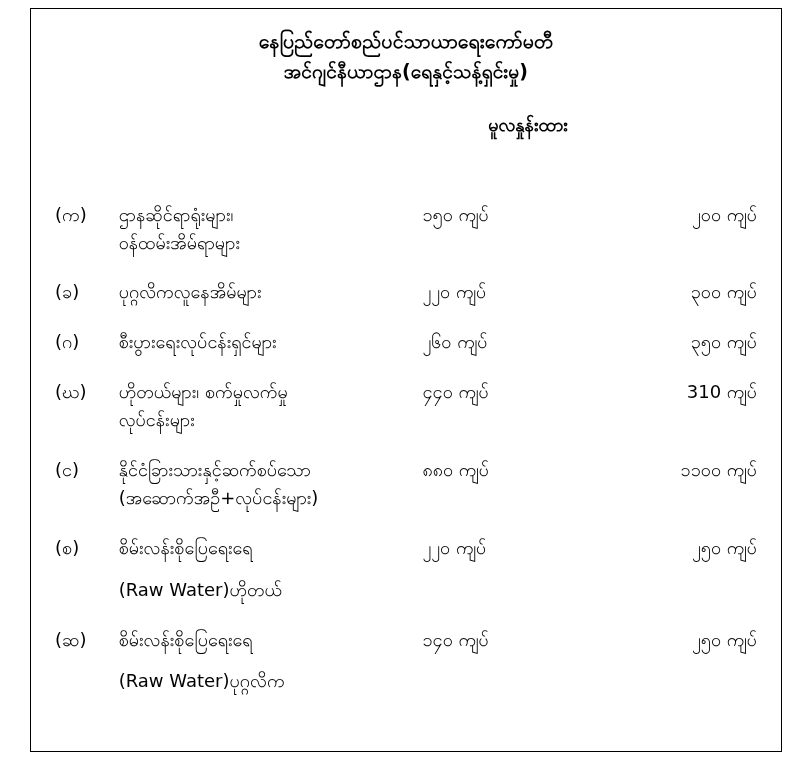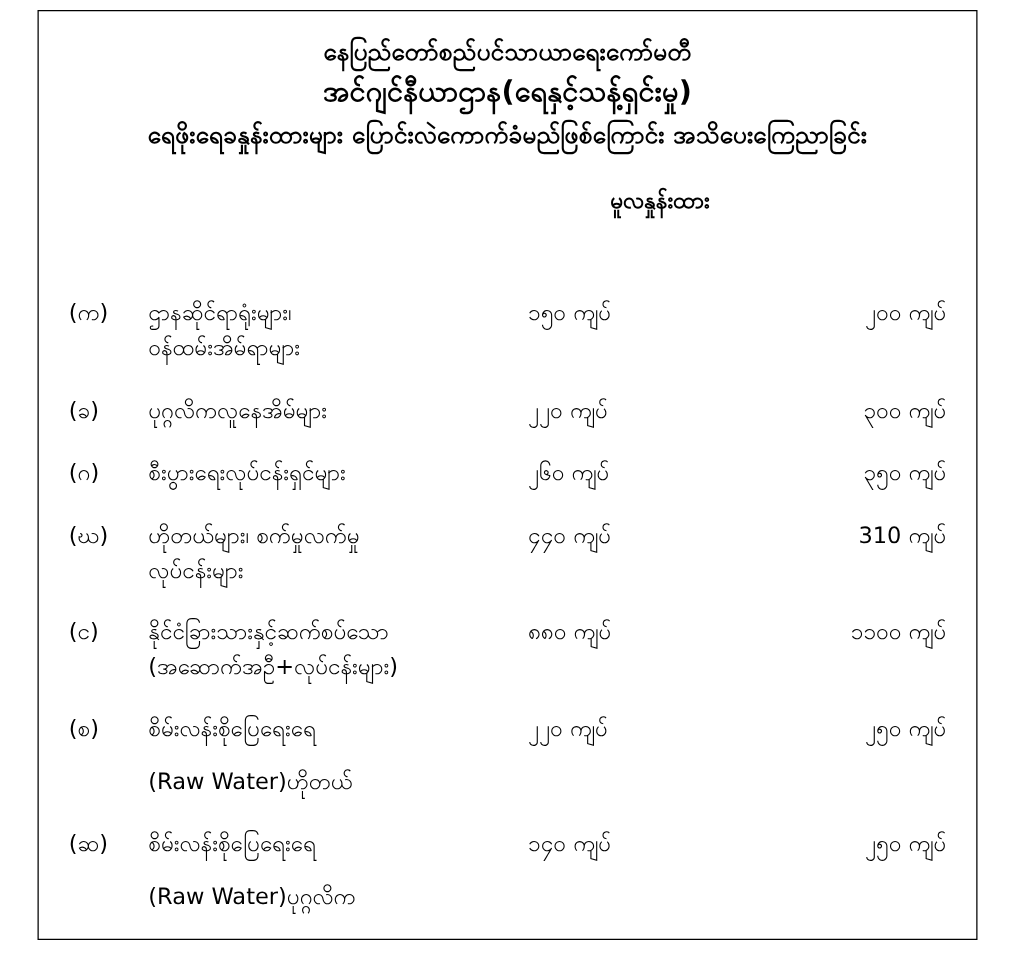--- a/index.html
+++ b/index.html
@@ -35,39 +35,40 @@
     text-align: center;
     line-height: 1.55;
   }
   .header .line {
     font-size: 19px;
     font-weight: bold;
     letter-spacing: 0.2px;
     white-space: nowrap;
   }
   .header .line.l1 { font-size: 19.5px; }
-  .header .line.l2 { font-size: 23px; }
+  .header .line.l2 { font-size: 19px; }
   .header .line.l3 { font-size: 19.5px; }
 
   .colheads {
     position: relative;
     height: 96px;
     margin-top: 18px;
   }
   .colheads .ch {
     position: absolute;
     text-align: center;
     font-size: 18px;
     font-weight: bold;
     line-height: 1.6;
   }
   .colheads .ch-orig {
     left: 398px;
     top: 6px;
     width: 150px;
+    font-family: Liberation Serif, serif;
   }
   .colheads .ch-new {
     left: 556px;
     top: 6px;
     width: 176px;
   }
 
   table.rates {
     width: 100%;
     border-collapse: collapse;
@@ -110,21 +111,20 @@
 </style>
 </head>
 <body>
 
 <div class="page">
   <div class="sheet">
 
     <div class="header">
       <div class="line l1">နေပြည်တော်စည်ပင်သာယာရေးကော်မတီ</div>
       <div class="line l2">အင်ဂျင်နီယာဌာန(ရေနှင့်သန့်ရှင်းမှု)</div>
-      <div class="line l3">ရေဖိုးရေခနှုန်းထားများ ပြောင်းလဲကောက်ခံမည်ဖြစ်ကြောင်း အသိပေးကြေညာခြင်း</div>
     </div>
 
     <div class="colheads">
       <div class="ch ch-orig">မူလနှုန်းထား</div>
     </div>
 
     <table class="rates">
       <tbody>
         <tr>
           <td class="c-index">(က)</td>

